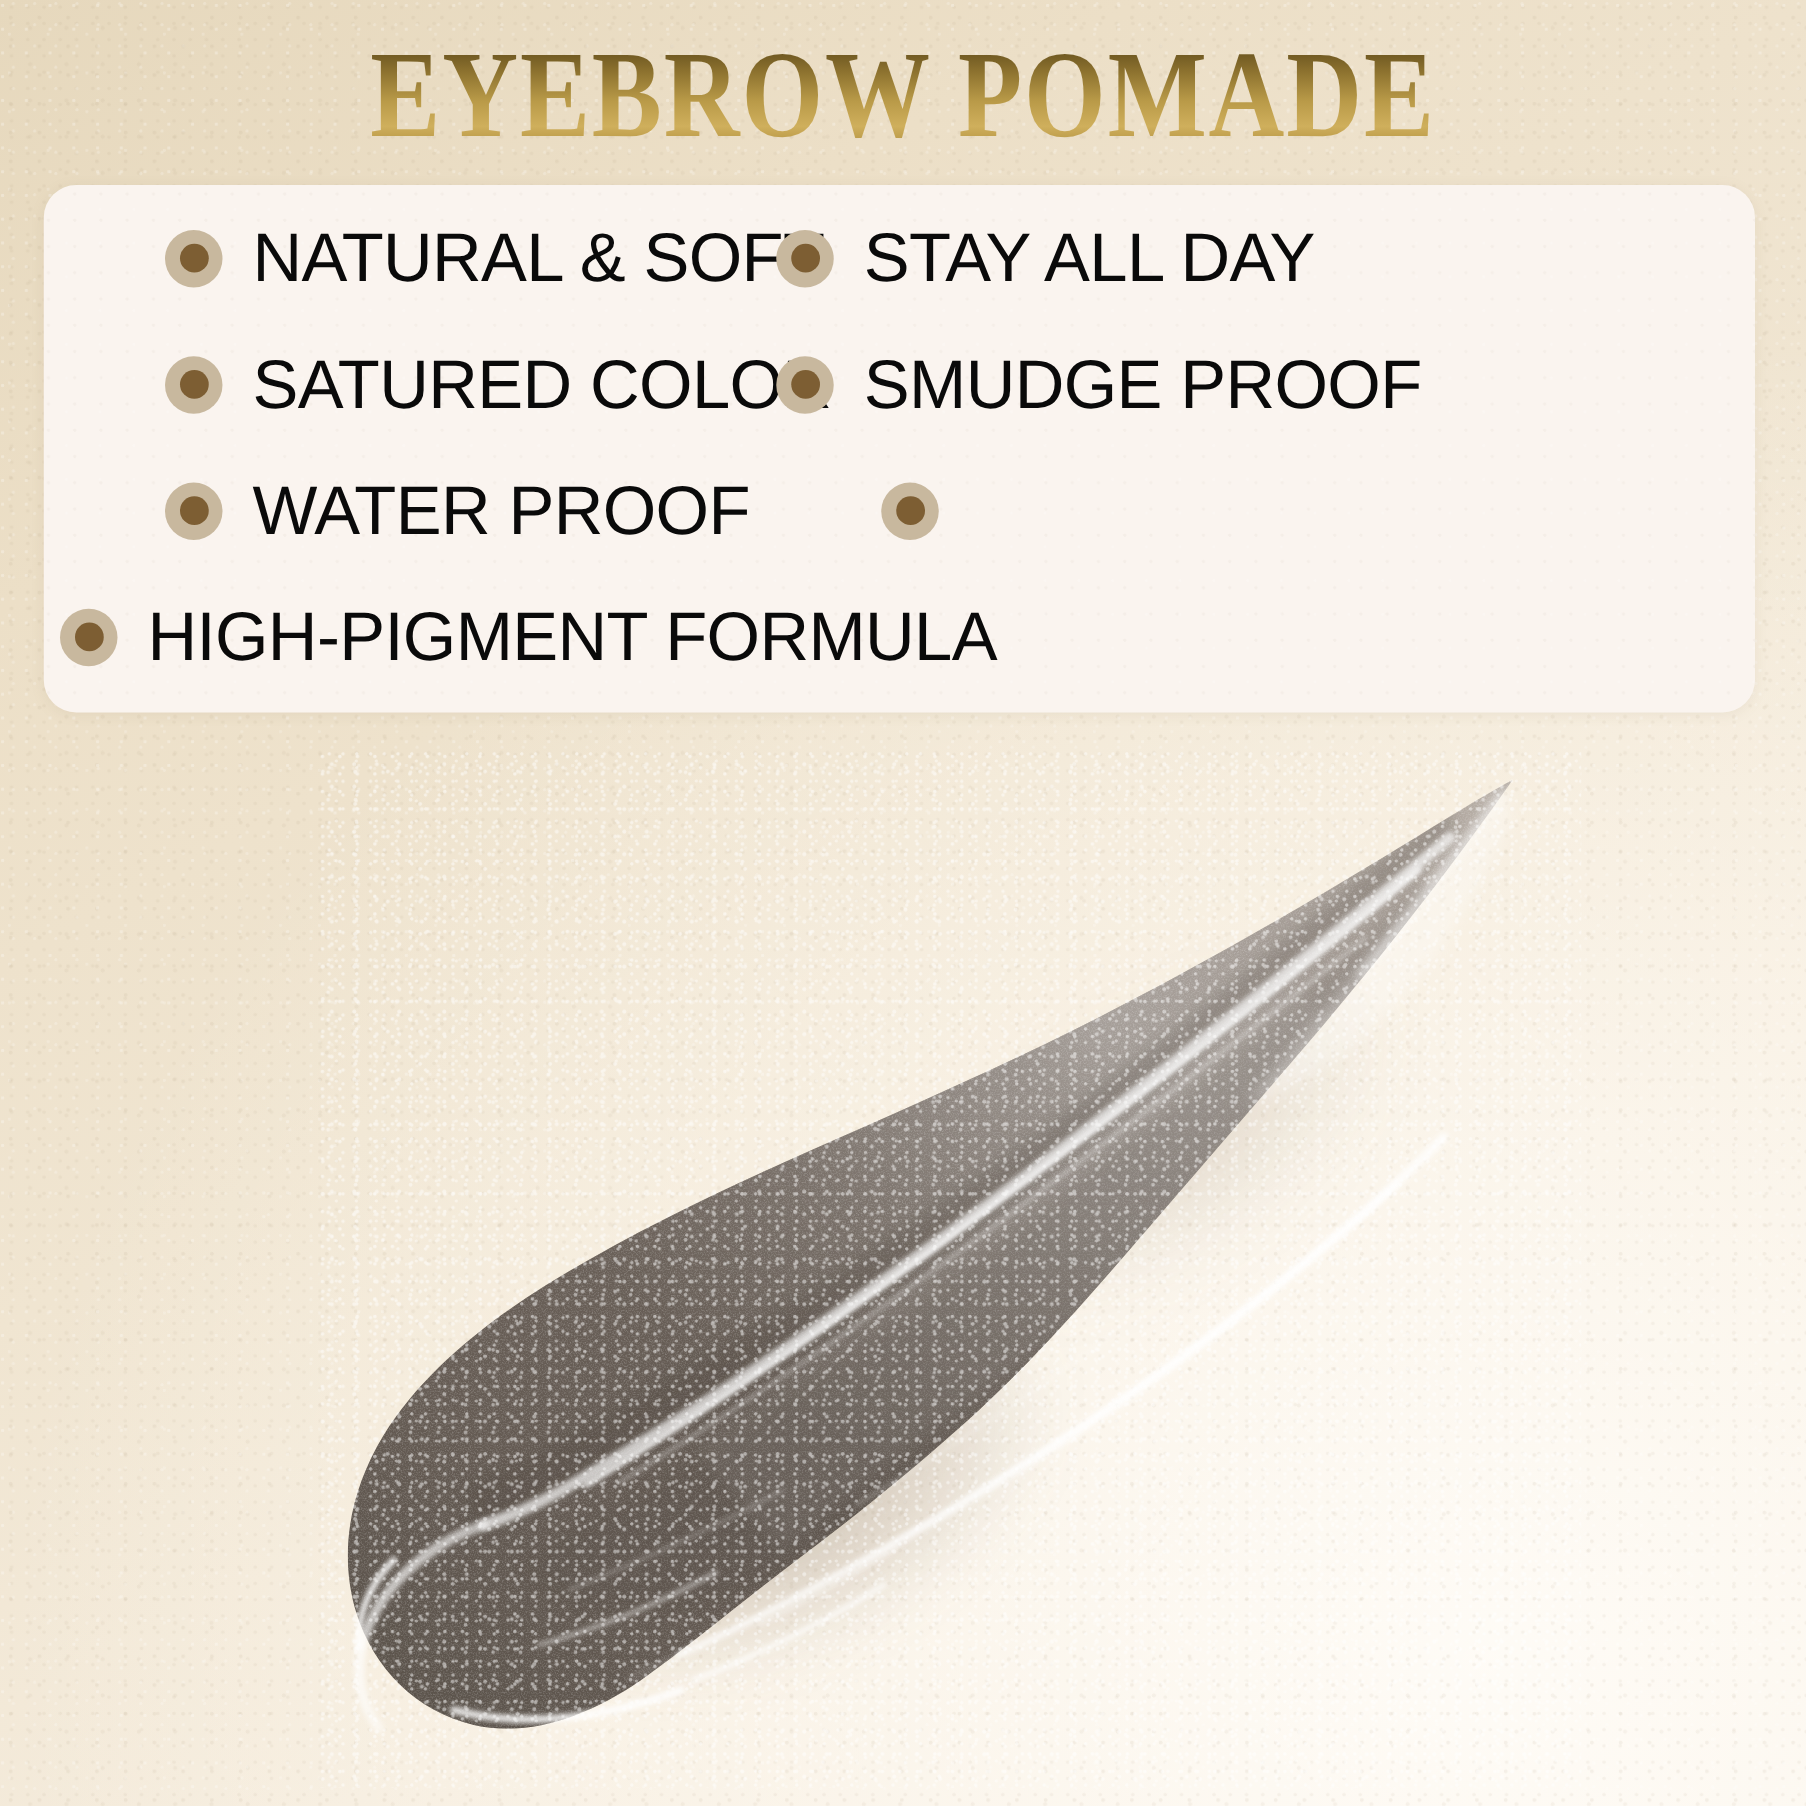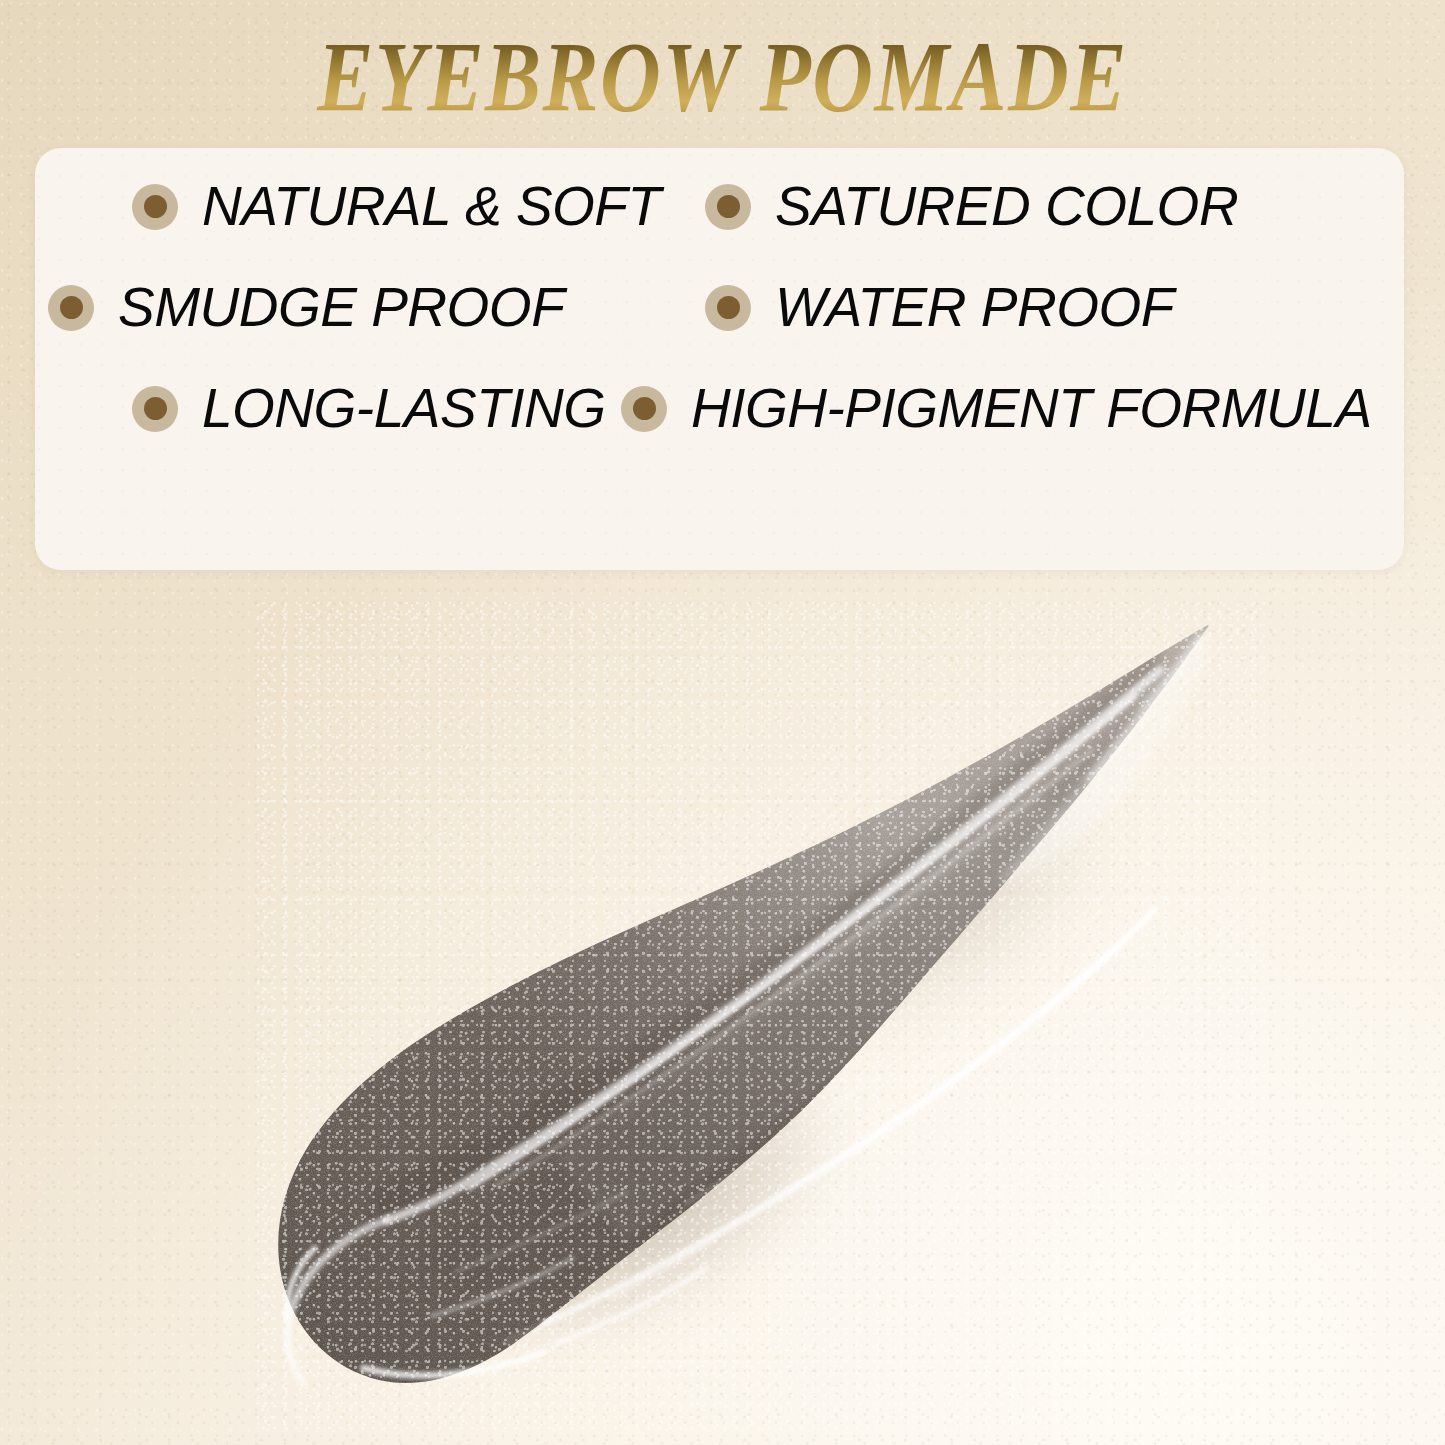--- a/index.html
+++ b/index.html
@@ -11,21 +11,20 @@
     font-family:"Liberation Sans", sans-serif;
   }
 
   
   #page {
     position:relative;
     width:1445px; height:1445px;
     background:
       radial-gradient(120% 110% at 82% 92%, rgba(255,252,247,.95) 0%, rgba(255,250,242,.45) 38%, rgba(255,250,242,0) 68%),
       linear-gradient(152deg, #e6d8bd 0%, #ecdfc7 22%, #f0e5d1 48%, #f5ecdd 72%, #f8f1e6 100%);
-    font-style: italic;
   }
 
   
   #grain {
     position:absolute; inset:0;
     pointer-events:none;
     opacity:.5;
     background-image:
       radial-gradient(circle at 11% 23%, rgba(255,255,255,.55) 0 1.1px, transparent 1.6px),
       radial-gradient(circle at 37% 61%, rgba(160,140,110,.20) 0 1.2px, transparent 1.8px),
@@ -178,38 +177,41 @@
   <h1 id="title">EYEBROW POMADE</h1>
 
   <div id="features-card">
     <div class="card-grain"></div>
     <div class="feature-grid">
 
       <div class="feature-item col-left">
         <span class="bullet"></span>
         <span class="feature-label">NATURAL &amp; SOFT</span>
       </div>
+      <div class="feature-item col-right">
+        <span class="bullet"></span>
+        <span class="feature-label">STAY ALL DAY</span>
+      </div>
 
       <div class="feature-item col-left">
         <span class="bullet"></span>
         <span class="feature-label">SATURED COLOR</span>
       </div>
 
       <div class="feature-item col-right">
         <span class="bullet"></span>
         <span class="feature-label">SMUDGE PROOF</span>
       </div>
       <div class="feature-item col-left">
         <span class="bullet"></span>
         <span class="feature-label">WATER PROOF</span>
       </div>
 
       <div class="feature-item col-left">
         <span class="bullet"></span>
-        <span class="feature-label">LONG-LASTING</span>
       </div>
       <div class="feature-item col-right">
         <span class="bullet"></span>
         <span class="feature-label">HIGH-PIGMENT FORMULA</span>
       </div>
 
     </div>
   </div>
 
   <div id="swatch-wrap">

